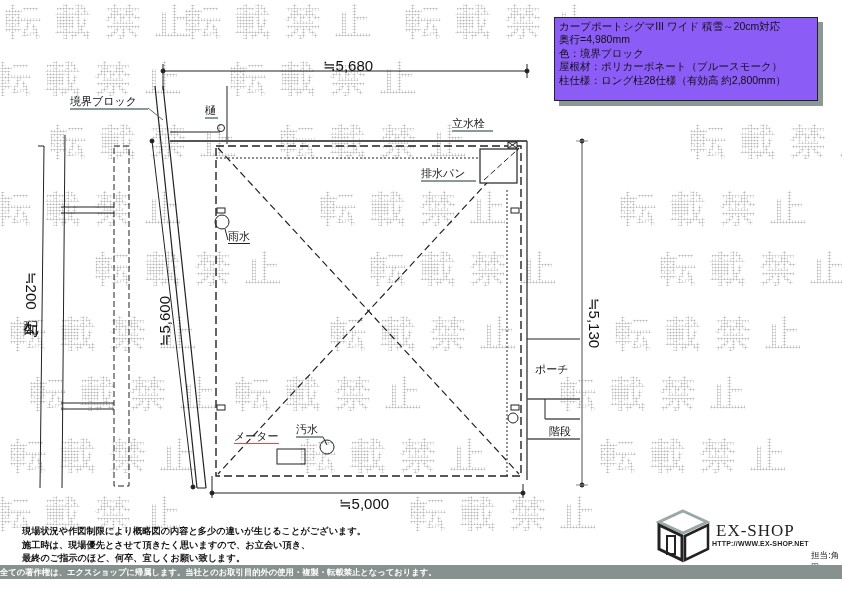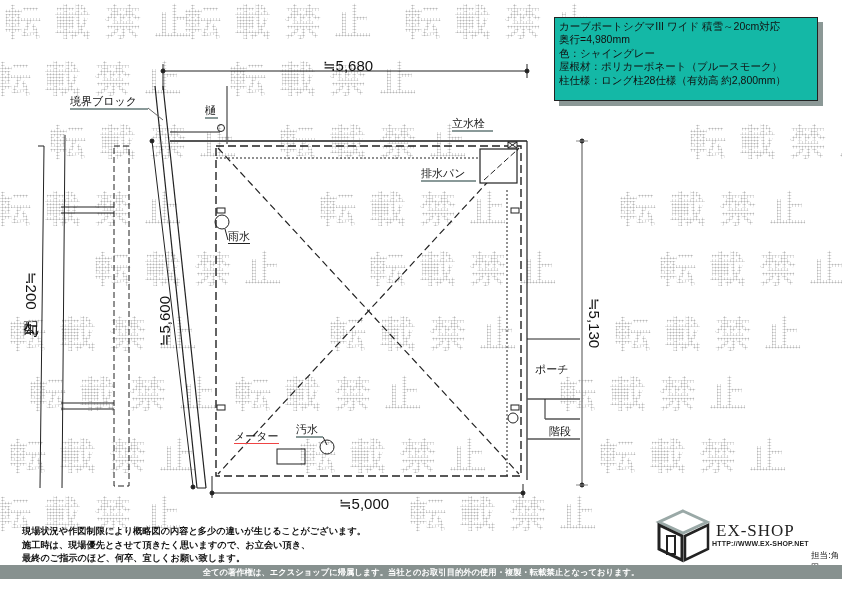--- a/index.html
+++ b/index.html
@@ -9,27 +9,27 @@
   .wm { position:absolute; font-family:"DejaVu Sans", sans-serif; font-weight:bold; font-size:36px;
         letter-spacing:14px; color:transparent;
         background-image: radial-gradient(circle, #b8b8b8 0.9px, transparent 1.1px);
         background-size:3px 3px; -webkit-background-clip:text; background-clip:text;
         white-space:nowrap; }
   svg.drawing { position:absolute; left:0; top:0; }
   .lbl { position:absolute; font-family:"DejaVu Sans", sans-serif; font-size:11px; color:#111; white-space:nowrap; }
   .lbl.ul { border-bottom:2px solid #8a9a99; padding-bottom:0; line-height:13px; }
   .dim { position:absolute; font-family:Liberation Sans, sans-serif; font-size:15px; color:#111; white-space:nowrap; }
   .spec-box { position:absolute; left:554px; top:17px; width:264px; height:84px; border:1.5px solid #222;
-              background:#14b8a6; box-shadow:5px 5px 0 #8b9896; padding:2px 4px; box-sizing:border-box; }
+              background:#8b5cf6; box-shadow:5px 5px 0 #8b9896; padding:2px 4px; box-sizing:border-box; }
   .spec-line { font-family:"Liberation Sans", sans-serif; font-size:10.5px; line-height:13.4px; color:#111; white-space:nowrap; }
   .notes { position:absolute; left:22px; top:524px; }
   .note-line { font-family:"DejaVu Sans", sans-serif; font-weight:bold; font-size:9.2px; line-height:13.5px; color:#111; white-space:nowrap; }
   .footer { position:absolute; left:0; top:565px; width:842px; height:14px; background:#87918f;
             color:#fff; font-family:"DejaVu Sans", sans-serif; font-weight:bold; font-size:8.3px;
-            line-height:14px; text-align:center; }
+            line-height:14px; }
   .logo-name { position:absolute; left:716px; top:521px; font-family:Liberation Serif, serif; font-size:17px; letter-spacing:1px; color:#222; }
   .logo-url { position:absolute; left:712px; top:540px; font-family:"Liberation Sans", sans-serif; font-size:7px; font-weight:bold; color:#222; letter-spacing:0.2px; }
   .logo-staff { position:absolute; left:770px; top:550px; font-family:"DejaVu Sans", sans-serif; font-size:8.5px; font-weight:normal; color:#222;margin-left:41px; }
   .vtext { writing-mode:vertical-rl; }
 </style>
 </head>
 <body>
 
 <div class="wm-layer">
   <div class="wm" style="left:5px;top:-2px">転載禁止</div>
@@ -173,21 +173,21 @@
 
 <div class="dim" style="left:323px;top:57px">≒5,680</div>
 <div class="dim" style="left:339px;top:495px">≒5,000</div>
 <div class="dim vtext" style="left:585px;top:298px">≒5,130</div>
 <div class="dim vtext" style="left:156px;top:296px;transform:rotate(180deg)">≒5,600</div>
 <div class="dim vtext" style="left:21px;top:272px">≒200勾配</div>
 
 <div class="spec-box">
   <div class="spec-line">カーブポートシグマIII ワイド 積雪～20cm対応</div>
   <div class="spec-line">奥行=4,980mm</div>
-  <div class="spec-line">色：シャイングレー</div>
+  <div class="spec-line">色：境界ブロック</div>
   <div class="spec-line">屋根材：ポリカーボネート（ブルースモーク）</div>
   <div class="spec-line">柱仕様：ロング柱28仕様（有効高 約2,800mm）</div>
 </div>
 
 <div class="notes">
   <div class="note-line">現場状況や作図制限により概略図の内容と多少の違いが生じることがございます。</div>
   <div class="note-line">施工時は、現場優先とさせて頂きたく思いますので、お立会い頂き、</div>
   <div class="note-line">最終のご指示のほど、何卒、宜しくお願い致します。</div>
 </div>
 

